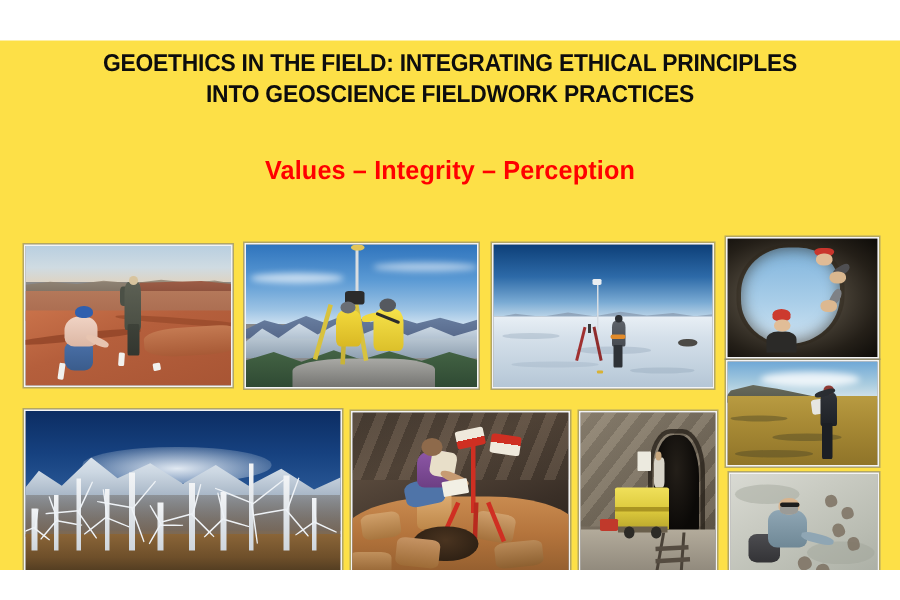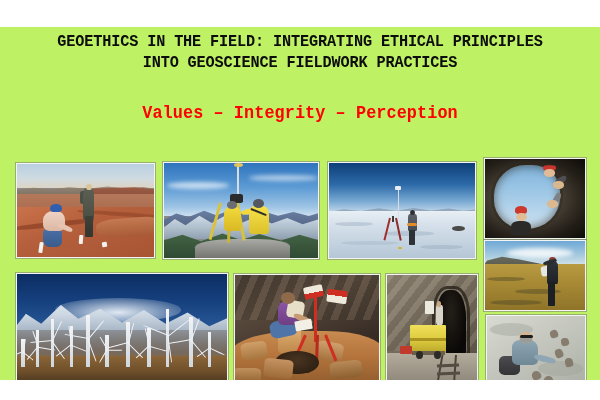--- a/index.html
+++ b/index.html
@@ -23,23 +23,22 @@
     height: 400px;
     background: #ffffff;
   }
 
   .slide {
     position: absolute;
     left: 0px;
     top: 27px;
     width: 600px;
     height: 353px;
-    background: #bef264;
+    background: #fde047;
     overflow: hidden;
-    font-family: Liberation Mono, monospace;
   }
 
   
   .title-block {
     position: absolute;
     left: 0;
     top: 5px;
     width: 600px;
     text-align: center;
   }

